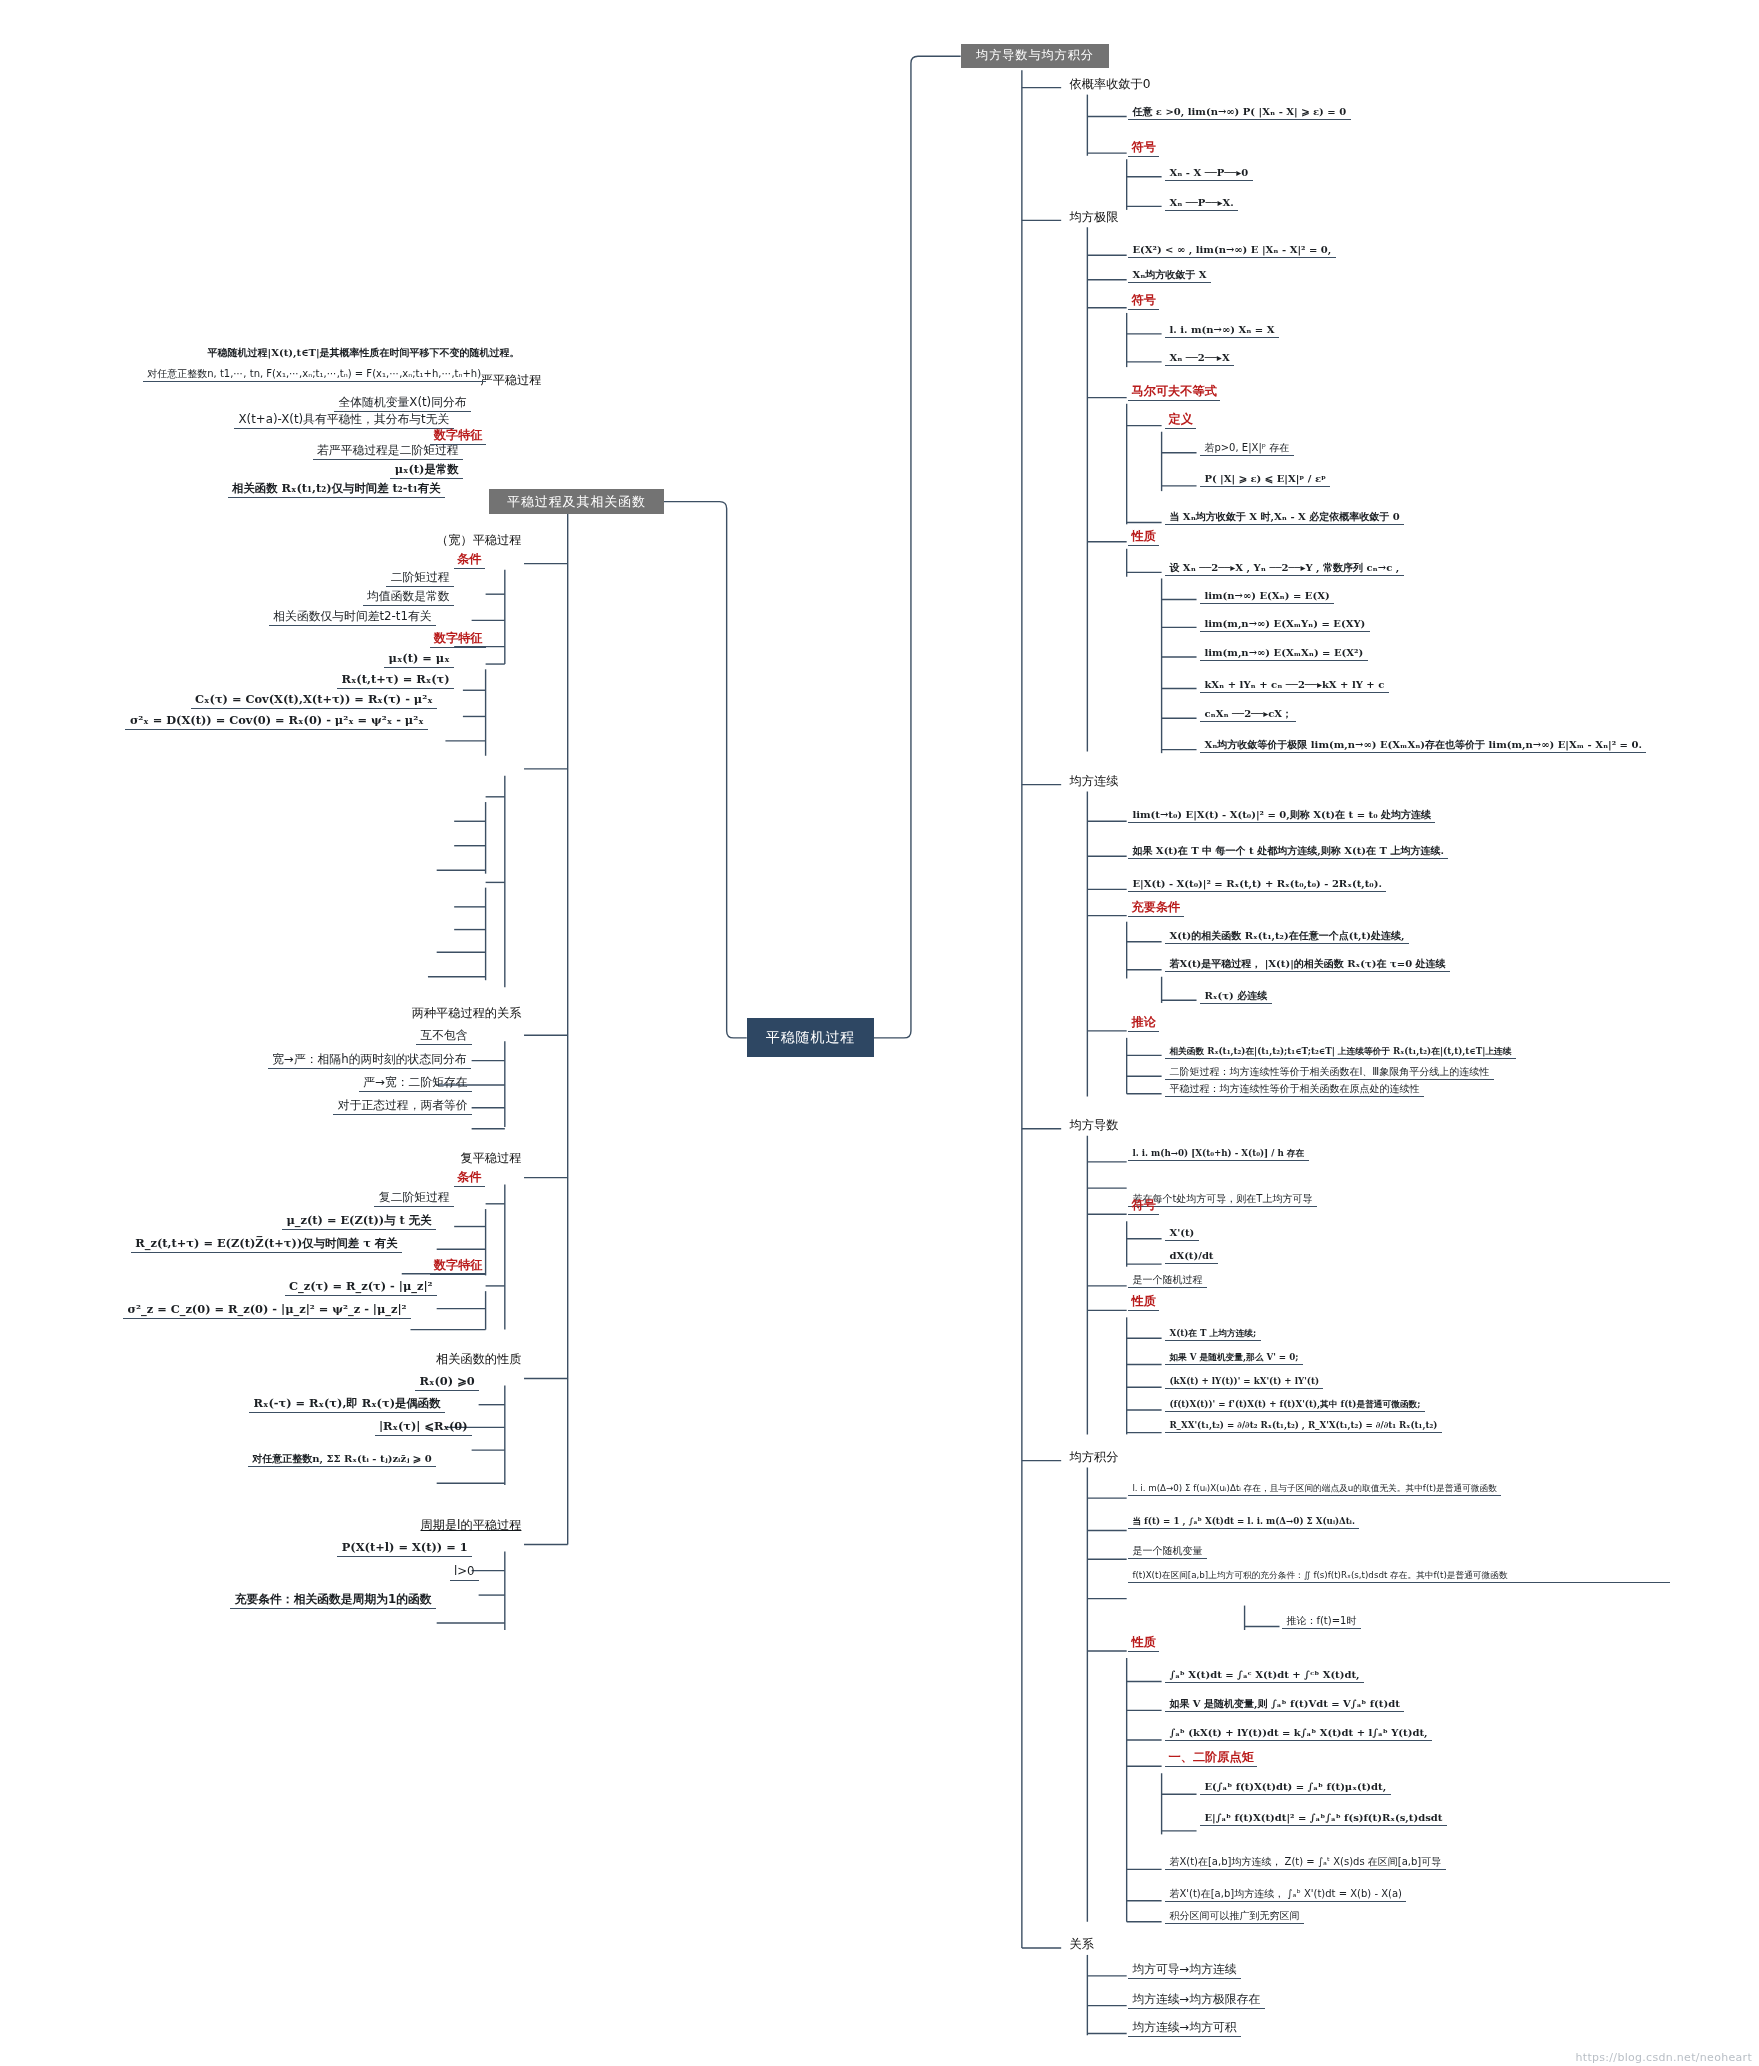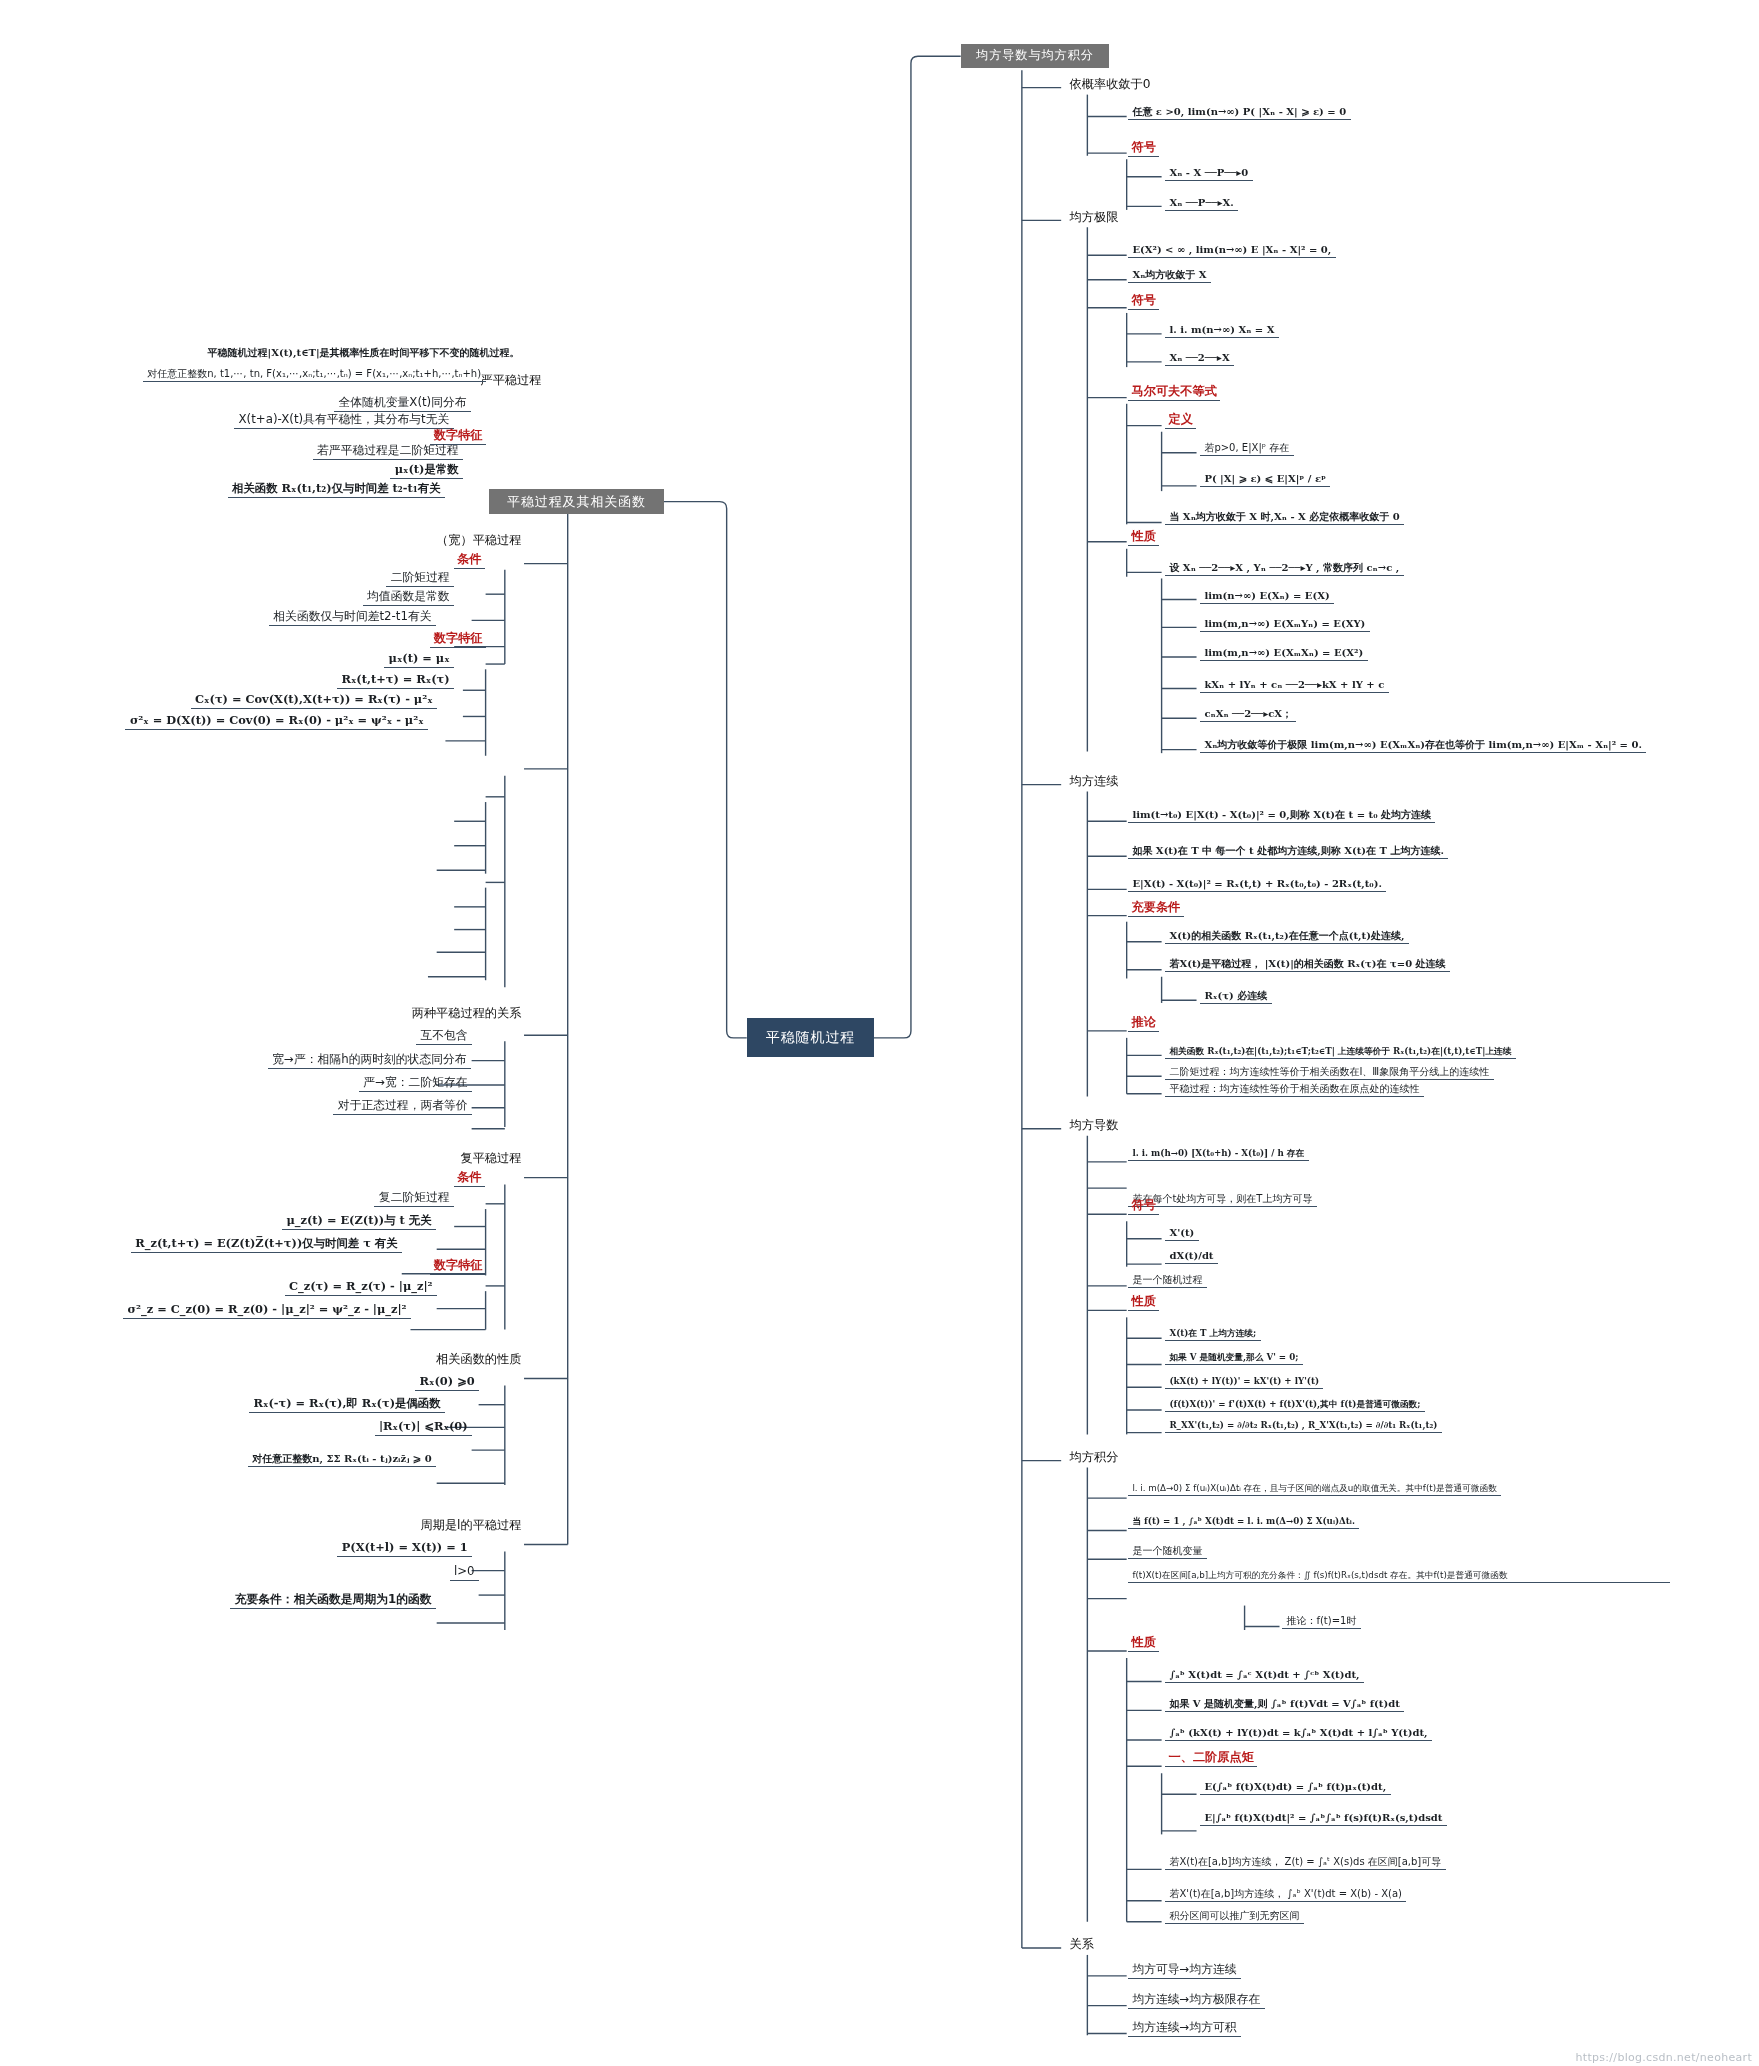--- a/index.html
+++ b/index.html
@@ -357,21 +357,21 @@
   <div class="node right" style="left:131px;top:1397px;width:314px;">
     <span class="leaf serif">Rₓ(-τ) = Rₓ(τ),即 Rₓ(τ)是偶函数</span>
   </div>
   <div class="node right" style="left:245px;top:1420px;width:227px;">
     <span class="leaf serif">|Rₓ(τ)| ⩽Rₓ(0)</span>
   </div>
   <div class="node right" style="left:122px;top:1452px;width:314px;">
     <span class="leaf serif small">对任意正整数n,  ΣΣ Rₓ(tᵢ - tⱼ)zᵢz̄ⱼ ⩾ 0</span>
   </div>
 
-  <div class="node right" style="left:358px;top:1518px;width:166px;">
+  <div class="node right" style="left:358px;top:1518px;width:166px;text-decoration:underline;">
     <span class="bhead">周期是l的平稳过程</span>
   </div>
   <div class="node right" style="left:210px;top:1541px;width:262px;">
     <span class="leaf serif">P(X(t+l) = X(t)) = 1</span>
   </div>
   <div class="node right" style="left:297px;top:1565px;width:182px;">
     <span class="leaf">l&gt;0</span>
   </div>
   <div class="node right" style="left:122px;top:1593px;width:314px;">
     <span class="leaf" style="font-weight:bold;">充要条件：相关函数是周期为1的函数</span>

